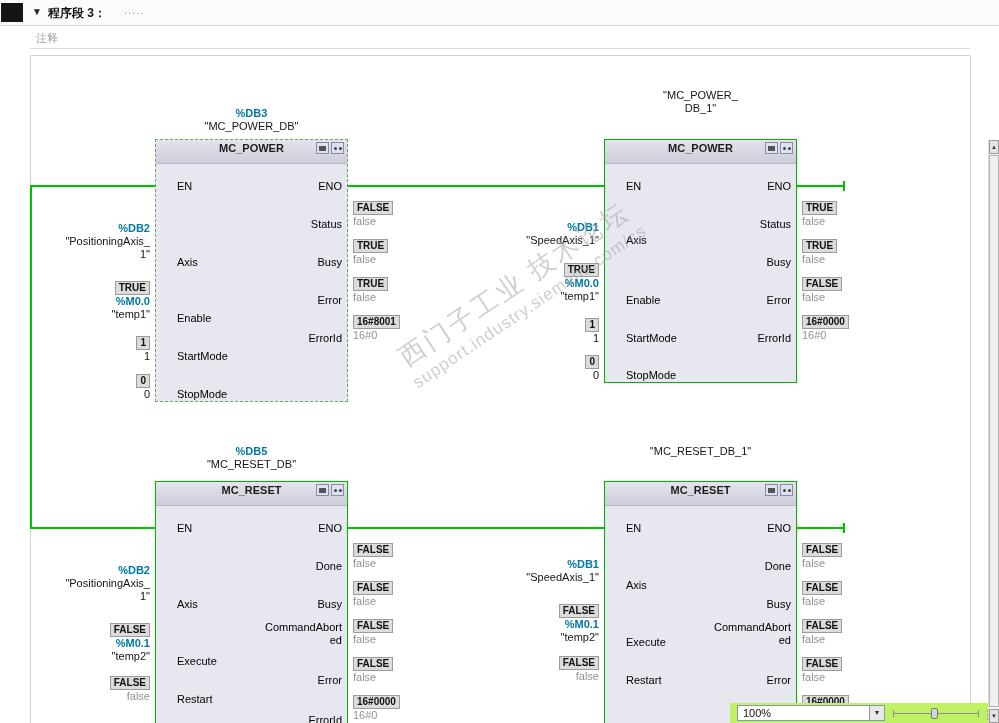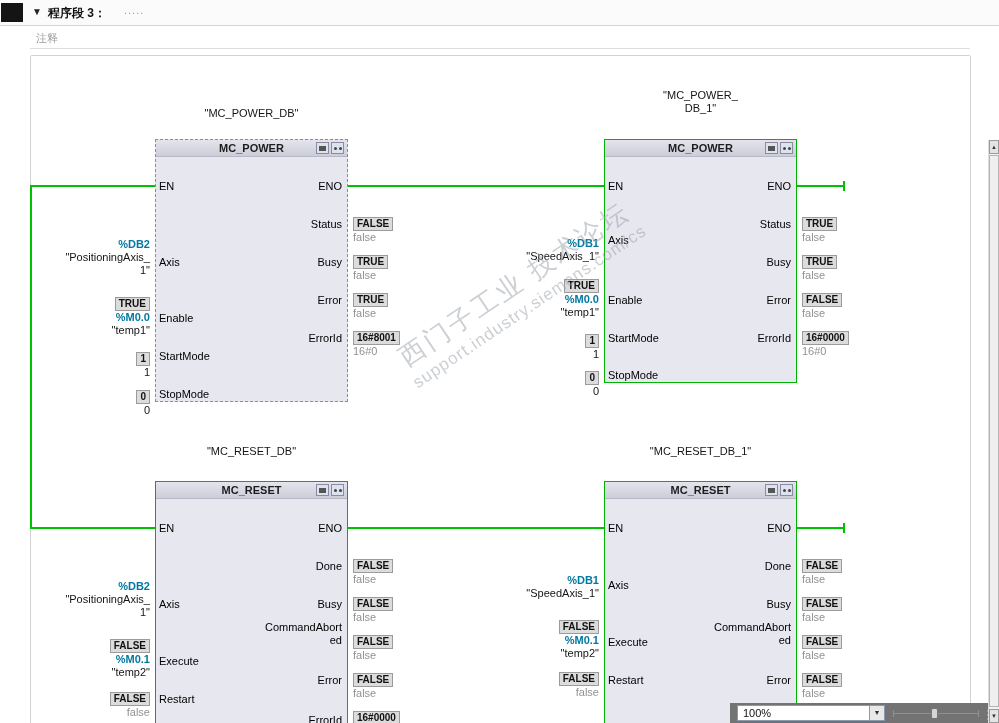--- a/index.html
+++ b/index.html
@@ -16,54 +16,54 @@
   .comment { position:absolute; left:36px; top:31px; font-size:11px; color:#9c9c9c; z-index:6; }
   .comment-sep { position:absolute; left:30px; top:48px; width:940px; height:1px; background:#dedede; }
   .canvas-frame { position:absolute; left:30px; top:55px; width:941px; height:700px; border:1px solid #d2d2d2; border-radius:2px; }
 
   
   .wire { position:absolute; background:#00c300; z-index:1; }
 
   
   .fbd-block { position:absolute; background:#e7e7f0; border:1px solid #00b400; z-index:2; }
   .fbd-block.selected { border:1px dashed #67a867; }
-  .blk-title { position:relative; height:17px; background:linear-gradient(#e4e4ed,#cdcdda); border-bottom:1px solid #b9b9c6; cursor:default; }
+  .blk-title { position:relative; height:24px; background:linear-gradient(#e4e4ed,#cdcdda); border-bottom:1px solid #b9b9c6; cursor:default; }
   .blk-title-text { text-align:center; font-size:11px; font-weight:bold; line-height:16px; color:#1c1c1c; }
   .blk-icons { position:absolute; right:3px; top:2px; display:flex; gap:2px; }
   .mini-icon { width:13px; height:12px; border:1px solid #8a8aa0; background:#dde3ee; position:relative; cursor:pointer; }
   .mini-icon.cam::after { content:""; position:absolute; left:2px; top:3px; width:7px; height:5px; background:#555; }
   .mini-icon.glasses::after { content:""; position:absolute; left:2px; top:4px; width:3px; height:3px; border-radius:50%; background:#444; box-shadow:5px 0 0 #444; }
 
   .pin { position:absolute; font-size:11px; color:#000; white-space:nowrap; line-height:13px; }
-  .pin-l { left:3px;text-align:right; }
+  .pin-l { left:21px;text-align:right; }
   .pin-r { right:5px; text-align:right; }
 
   
-  .opnd { position:absolute; font-size:11px; line-height:13px; z-index:3;margin-top:16px; }
+  .opnd { position:absolute; font-size:11px; line-height:13px; z-index:3; }
   .opnd.op-left  { text-align:right; width:140px; }
   .opnd.op-right { text-align:left;  width:100px; }
   .opnd .boxline { height:14px; }
   .valbox { display:inline-block; background:#dcdcdc; border:1px solid #9b9b9b; padding:0 3px; font-size:10px; font-weight:bold; color:#111; line-height:12px; }
   .addr  { color:#0078a0; font-weight:bold; }
   .name  { color:#141414; }
   .const { color:#141414; }
   .mon   { color:#929292; }
 
   
   .blk-header { position:absolute; text-align:center; font-size:11px; line-height:13px; z-index:3; cursor:pointer; }
   .blk-header .addr { display:block; }
   .blk-header .name { display:block; }
 
   
   .watermark { position:absolute; left:300px; top:265px; width:440px; text-align:center; transform:rotate(-34deg); color:#9aa0a8; opacity:0.5; z-index:5; pointer-events:none; }
   .wm1 { font-size:26px; letter-spacing:3px; white-space:nowrap; }
   .wm2 { font-size:17px; letter-spacing:1px; white-space:nowrap; }
 
   
-  .zoombar { position:absolute; left:730px; top:703px; width:269px; height:20px; background:#737373; z-index:10; }
+  .zoombar { position:absolute; left:730px; top:703px; width:269px; height:20px; background:#bef264; z-index:10; }
   .zoom-combo { position:absolute; left:7px; top:2px; width:148px; height:16px; background:#fff; border:1px solid #8a9aae; font-size:11px; }
   .zoom-value { position:absolute; left:5px; top:1px; line-height:13px; color:#111; }
   .zoom-dd { position:absolute; right:0; top:0; width:15px; height:14px; background:#e8e8e8; border-left:1px solid #8a9aae; font-size:7px; text-align:center; line-height:14px; color:#333; cursor:pointer; }
   .zoom-slider { position:absolute; left:163px; top:2px; width:86px; height:16px; cursor:pointer; }
   .zs-line { position:absolute; left:0; top:8px; width:86px; height:1px; background:#8f8f8f; }
   .zs-tick { position:absolute; top:5px; width:1px; height:7px; background:#8f8f8f; }
   .zs-thumb { position:absolute; left:38px; top:3px; width:7px; height:11px; background:#d6d6d6; border:1px solid #777; border-radius:2px; }
   .grip { position:absolute; right:1px; top:6px; width:12px; height:12px;
           background-image:radial-gradient(#9a9a9a 1px, transparent 1.2px); background-size:4px 4px; }
 
@@ -94,20 +94,21 @@
       <div class="wire" style="left: 30px; top: 185px; width: 125px; height: 2px; background: rgb(0, 195, 0);"></div>
       <div class="wire" style="left: 347px; top: 185px; width: 257px; height: 2px; background: rgb(0, 195, 0);"></div>
       <div class="wire" style="left: 796px; top: 185px; width: 49px; height: 2px; background: rgb(0, 195, 0);"></div>
       <div class="wire" style="left: 843px; top: 181px; width: 2px; height: 10px; background: rgb(0, 195, 0);"></div>
       <div class="wire" style="left: 30px; top: 185px; width: 2px; height: 344px; background: rgb(0, 195, 0);"></div>
       <div class="wire" style="left: 30px; top: 527px; width: 125px; height: 2px; background: rgb(0, 195, 0);"></div>
       <div class="wire" style="left: 347px; top: 527px; width: 257px; height: 2px; background: rgb(0, 195, 0);"></div>
       <div class="wire" style="left: 796px; top: 527px; width: 49px; height: 2px; background: rgb(0, 195, 0);"></div>
       <div class="wire" style="left: 843px; top: 523px; width: 2px; height: 10px; background: rgb(0, 195, 0);"></div>
       <div class="blk-header" style="left: 115px; top: 107px; width: 273px;">
+        <div class="addr">%DB3</div>
         <div class="name">"MC_POWER_DB"</div>
       </div>
       <div class="fbd-block selected" style="left: 155px; top: 139px; width: 193px; height: 263px;">
         <div class="blk-title">
           <div class="blk-title-text">MC_POWER</div>
           <div class="blk-icons">
             <div class="mini-icon cam"></div>
             <div class="mini-icon glasses"></div>
           </div>
         </div>
@@ -206,20 +207,21 @@
       </div>
       <div class="opnd op-right" style="top: 277px; left: 802px;">
         <div class="boxline"><div class="valbox" style="display: inline-block;">FALSE</div></div>
         <div class="mon">false</div>
       </div>
       <div class="opnd op-right" style="top: 315px; left: 802px;">
         <div class="boxline"><div class="valbox" style="display: inline-block;">16#0000</div></div>
         <div class="mon">16#0</div>
       </div>
       <div class="blk-header" style="left: 115px; top: 445px; width: 273px;">
+        <div class="addr">%DB5</div>
         <div class="name">"MC_RESET_DB"</div>
       </div>
       <div class="fbd-block" style="left: 155px; top: 481px; width: 193px; height: 262px;">
         <div class="blk-title">
           <div class="blk-title-text">MC_RESET</div>
           <div class="blk-icons">
             <div class="mini-icon cam"></div>
             <div class="mini-icon glasses"></div>
           </div>
         </div>

